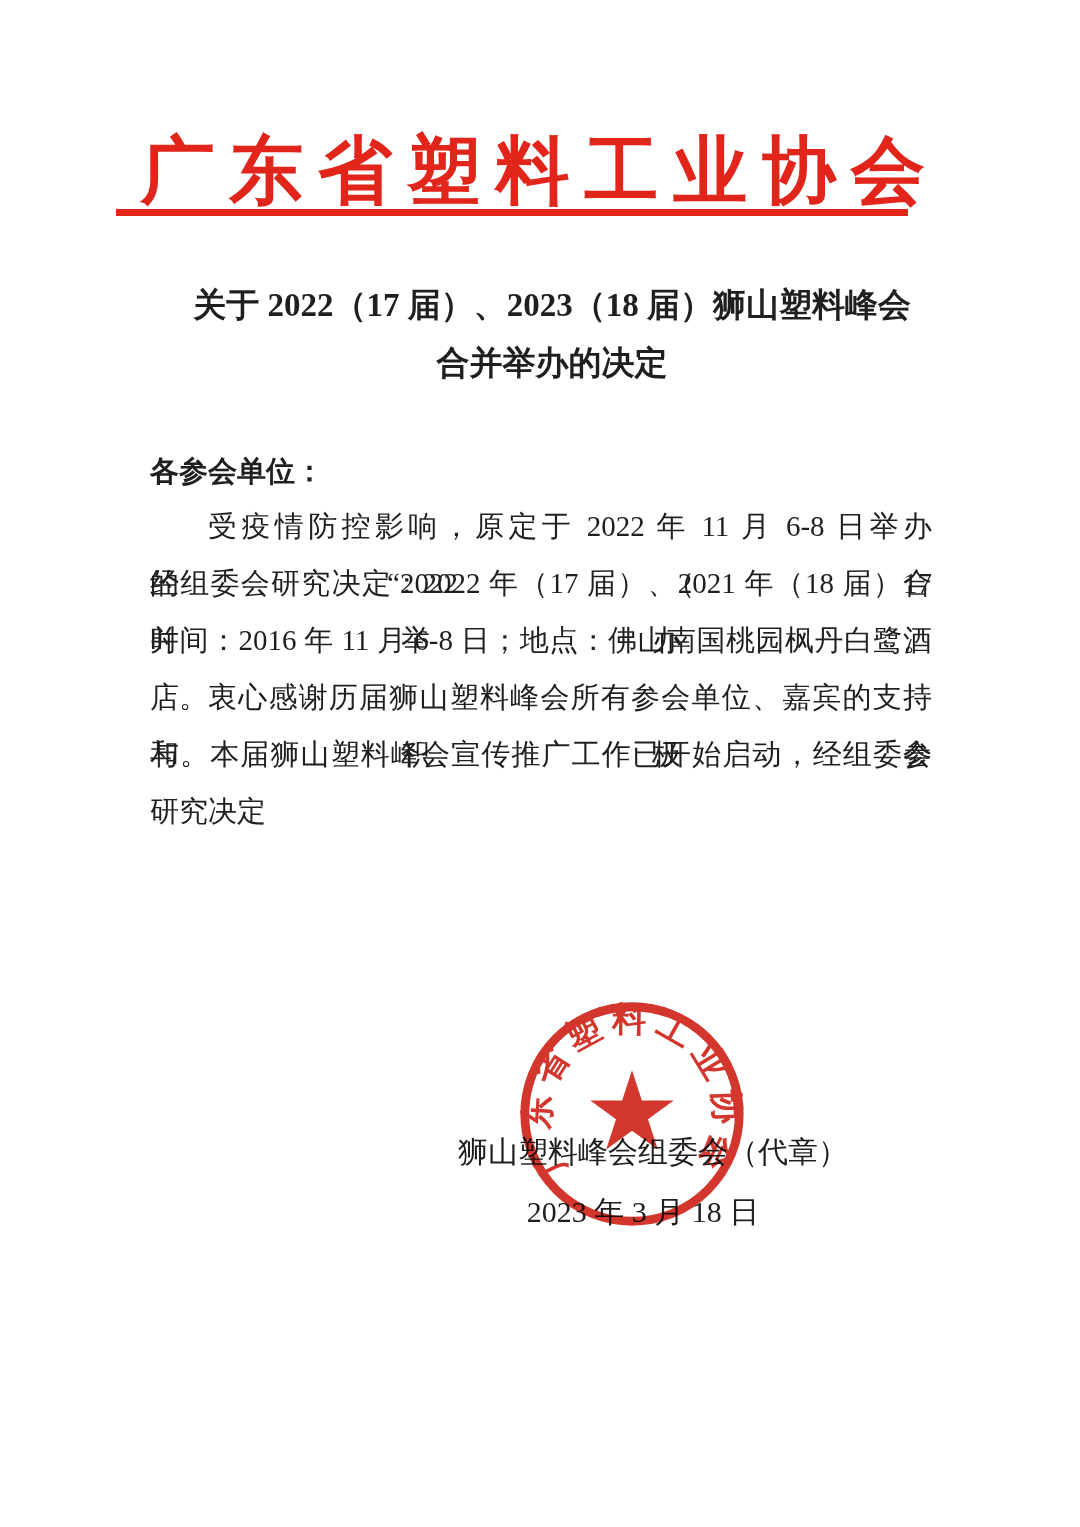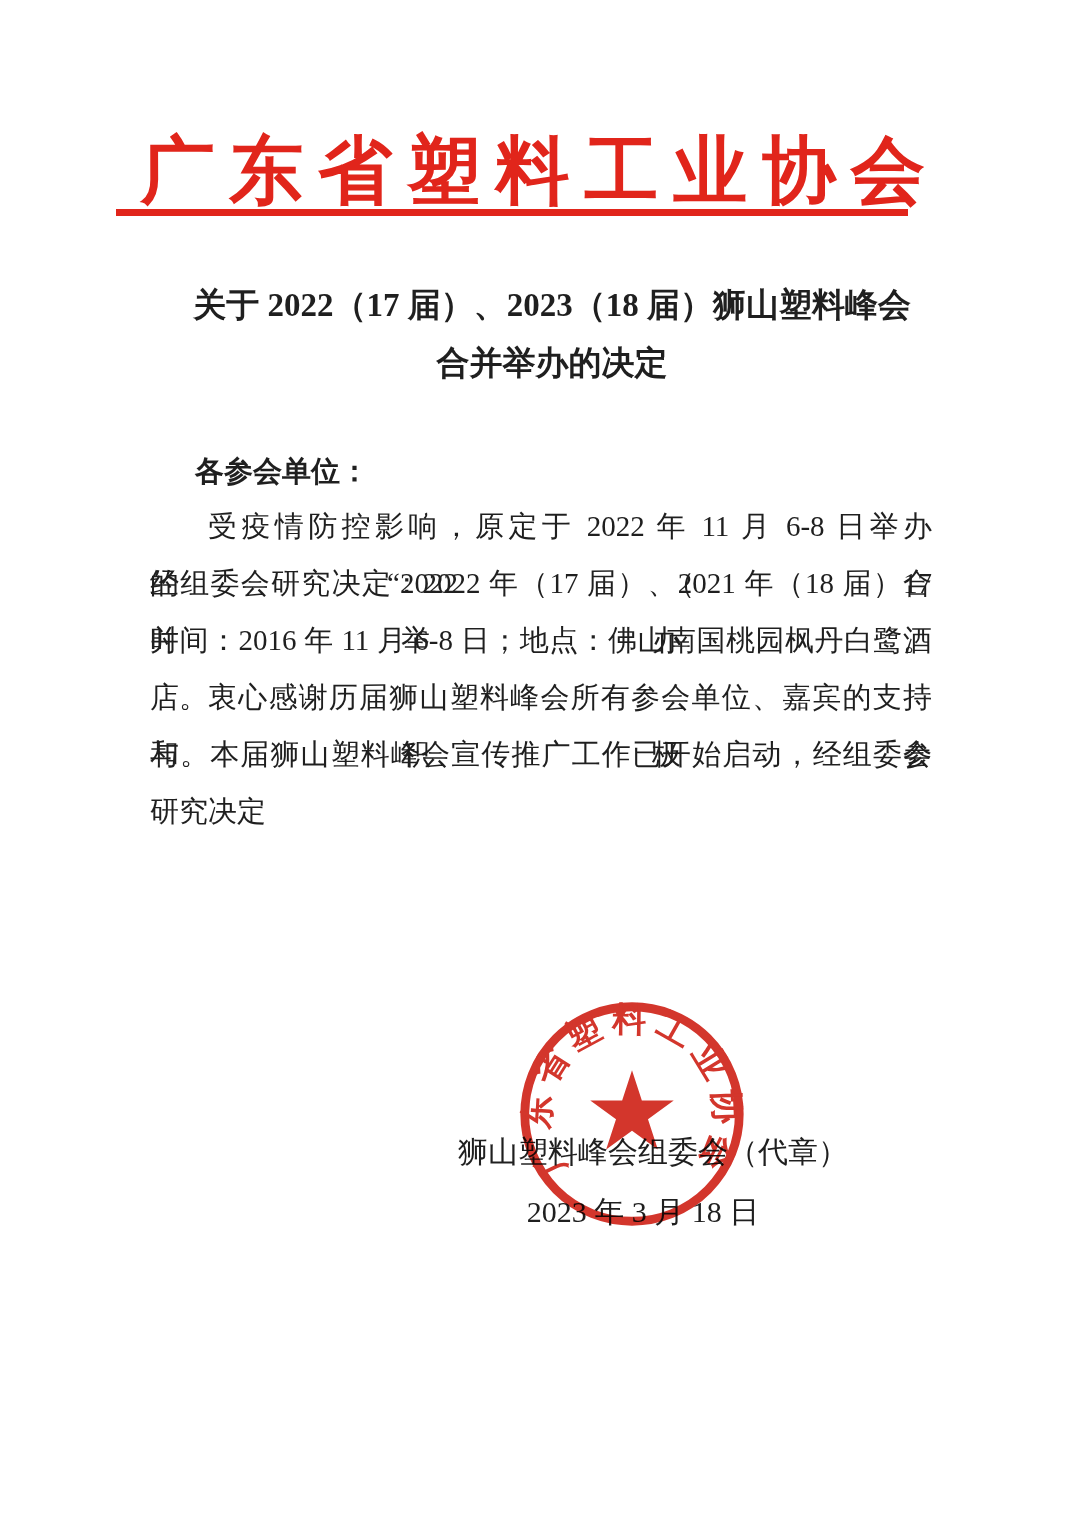--- a/index.html
+++ b/index.html
@@ -34,21 +34,21 @@
     position:absolute;left:0;width:1080px;
     text-align:center;
     font-size:33px;font-weight:bold;
     white-space:nowrap;
     margin-left:12px;
   }
   .doc-title.line1{top:283px;}
   .doc-title.line2{top:341px;text-align:center;}
   .salutation{
     position:absolute;top:452px;left:150px;
-    font-size:29px;font-weight:bold;margin-left:45px;
+    font-size:29px;font-weight:bold;
   }
   .body-block{
     position:absolute;top:498px;left:150px;width:782px;
     font-size:29px;
   }
   .body-line{
     height:57px;line-height:57px;
     text-align:justify;
     text-align-last:justify;
     overflow:visible;

